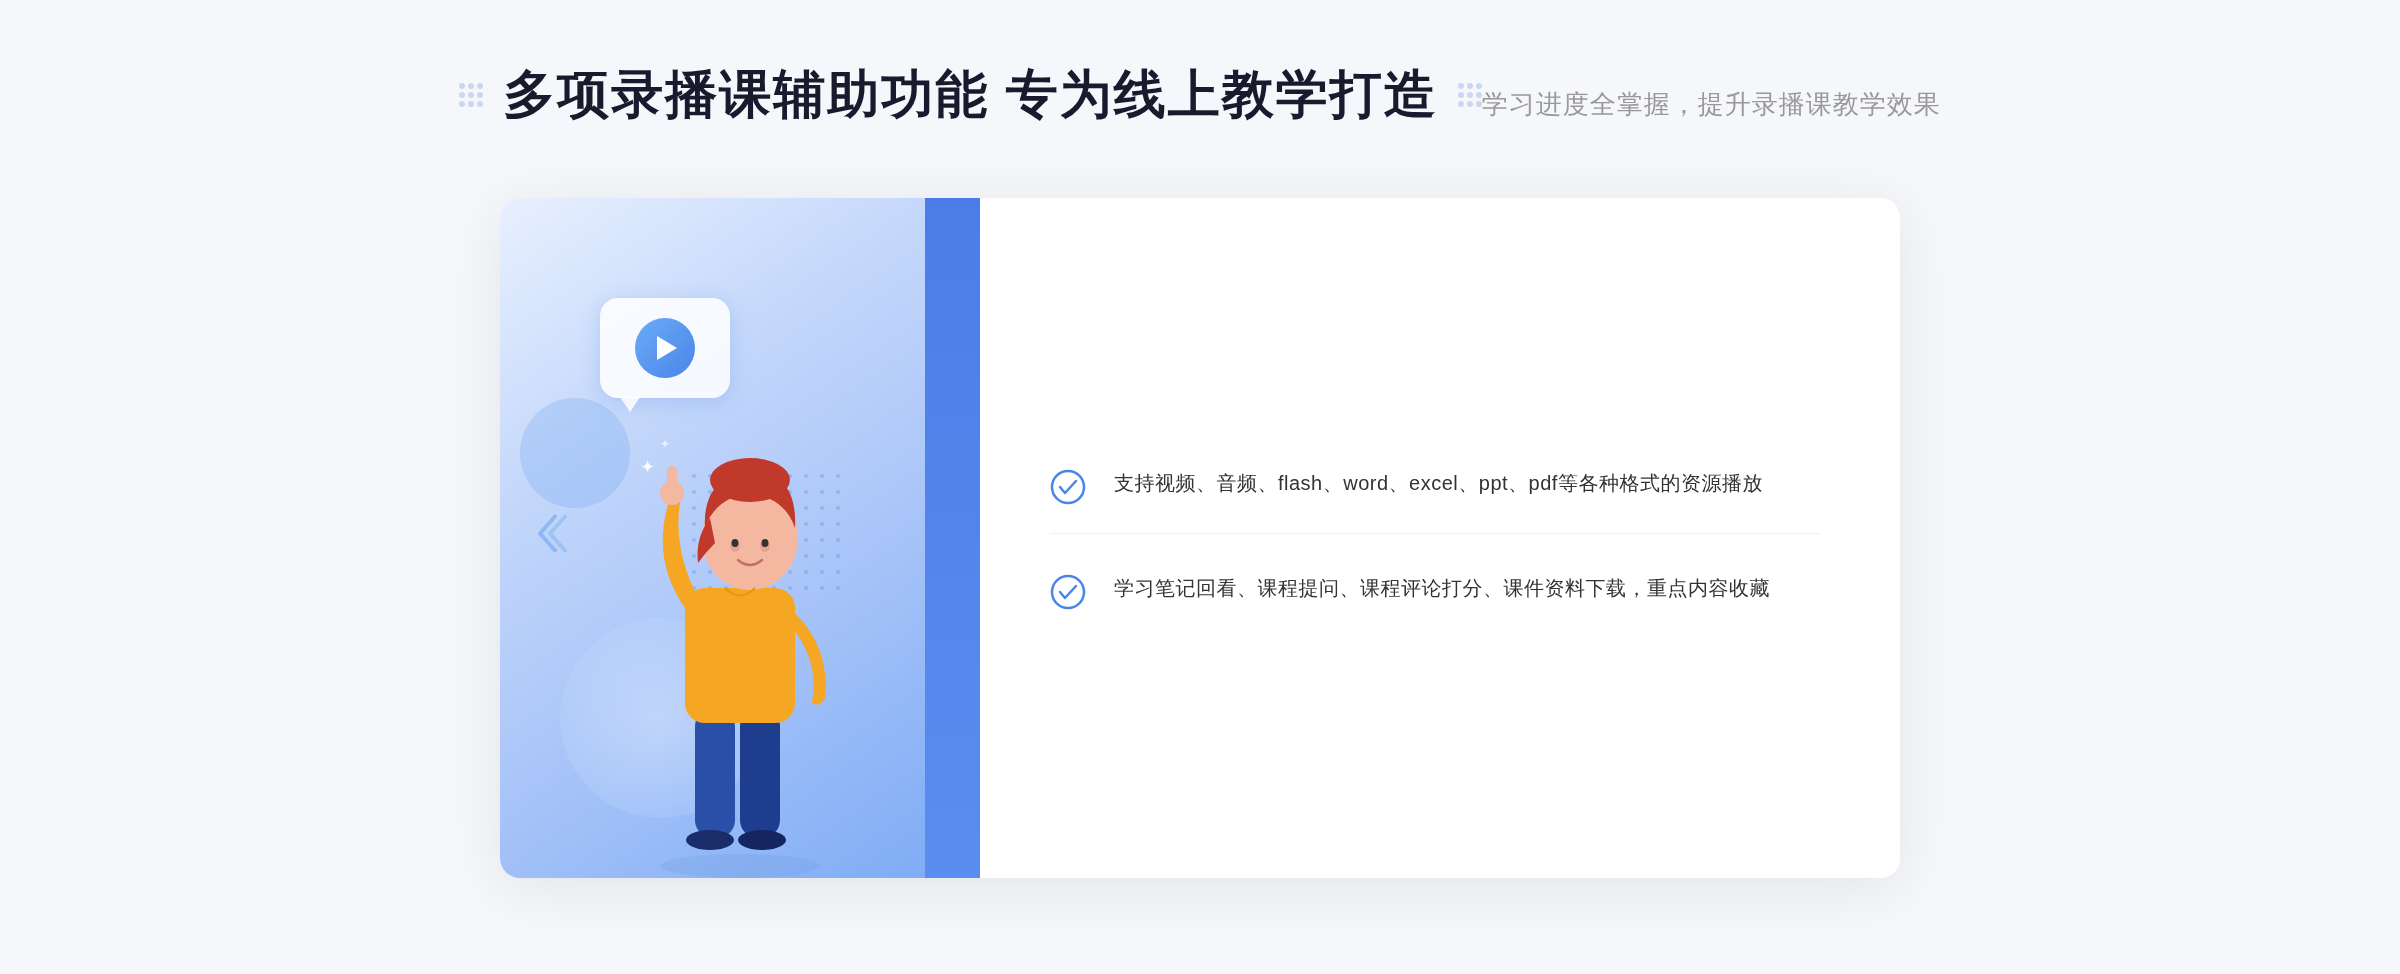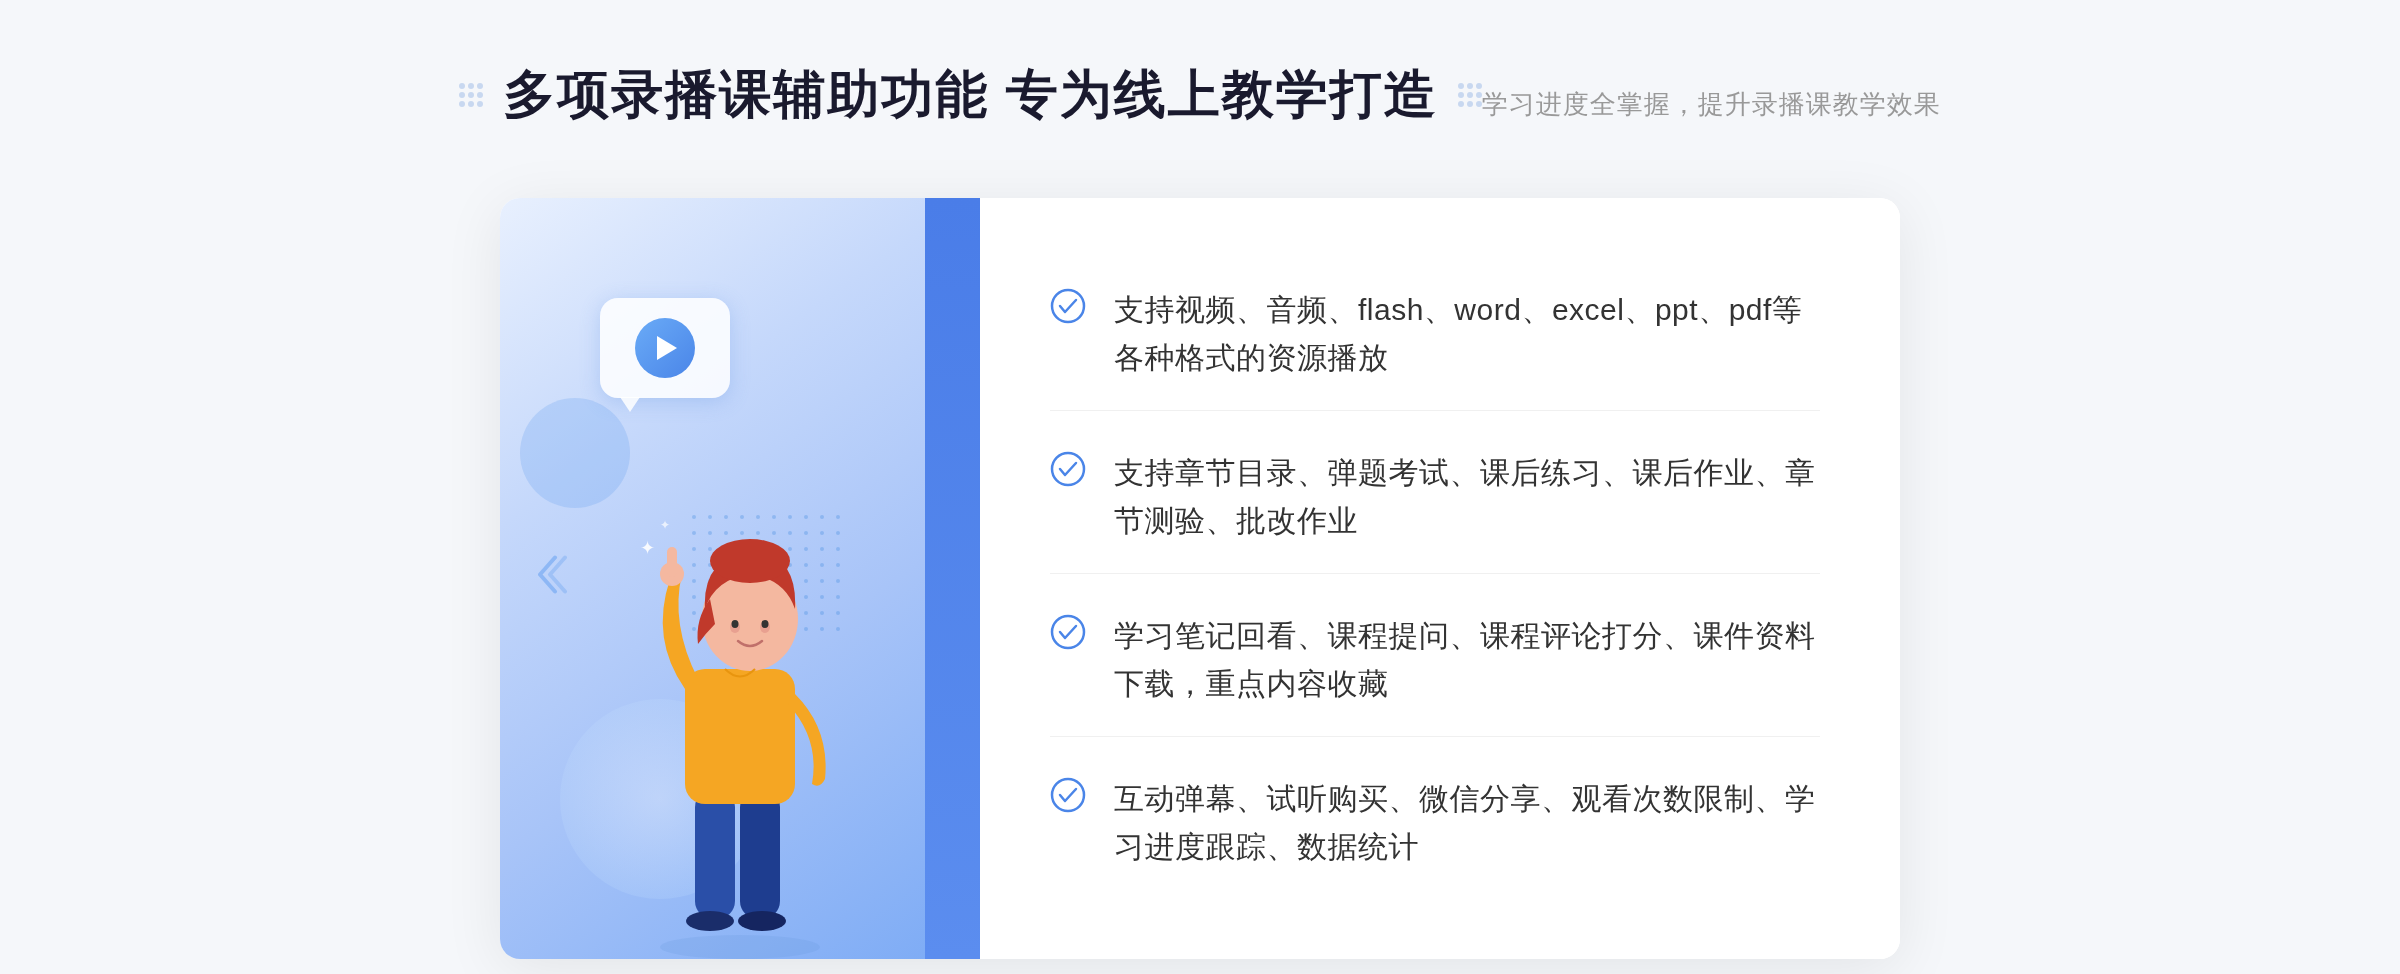--- a/index.html
+++ b/index.html
@@ -248,21 +248,21 @@
       min-width: 36px;
       margin-top: 2px;
     }
 
     .check-icon svg {
       width: 36px;
       height: 36px;
     }
 
     .feature-text {
-      font-size: 30px;
+      font-size: 20px;
       color: #333;
       line-height: 1.6;
       letter-spacing: 0.5px;
     }
   </style>
 </head>
 <body>
 
 <div class="page-container">
 
@@ -456,45 +456,27 @@
       <div class="feature-item">
         <div class="check-icon">
           <svg viewBox="0 0 36 36" fill="none" xmlns="http://www.w3.org/2000/svg">
             <circle cx="18" cy="18" r="16" stroke="#4a85e8" stroke-width="2.5" fill="none"></circle>
             <polyline points="10,18 15,24 26,12" stroke="#4a85e8" stroke-width="2.5" stroke-linecap="round" stroke-linejoin="round" fill="none"></polyline>
           </svg>
         </div>
         <p class="feature-text">支持视频、音频、flash、word、excel、ppt、pdf等各种格式的资源播放</p>
       </div>
 
+
       <div class="feature-item">
         <div class="check-icon">
           <svg viewBox="0 0 36 36" fill="none" xmlns="http://www.w3.org/2000/svg">
             <circle cx="18" cy="18" r="16" stroke="#4a85e8" stroke-width="2.5" fill="none"></circle>
             <polyline points="10,18 15,24 26,12" stroke="#4a85e8" stroke-width="2.5" stroke-linecap="round" stroke-linejoin="round" fill="none"></polyline>
           </svg>
         </div>
-        <p class="feature-text">支持章节目录、弹题考试、课后练习、课后作业、章节测验、批改作业</p>
-      </div>
-
-      <div class="feature-item">
-        <div class="check-icon">
-          <svg viewBox="0 0 36 36" fill="none" xmlns="http://www.w3.org/2000/svg">
-            <circle cx="18" cy="18" r="16" stroke="#4a85e8" stroke-width="2.5" fill="none"></circle>
-            <polyline points="10,18 15,24 26,12" stroke="#4a85e8" stroke-width="2.5" stroke-linecap="round" stroke-linejoin="round" fill="none"></polyline>
-          </svg>
-        </div>
         <p class="feature-text">学习笔记回看、课程提问、课程评论打分、课件资料下载，重点内容收藏</p>
       </div>
 
-      <div class="feature-item">
-        <div class="check-icon">
-          <svg viewBox="0 0 36 36" fill="none" xmlns="http://www.w3.org/2000/svg">
-            <circle cx="18" cy="18" r="16" stroke="#4a85e8" stroke-width="2.5" fill="none"></circle>
-            <polyline points="10,18 15,24 26,12" stroke="#4a85e8" stroke-width="2.5" stroke-linecap="round" stroke-linejoin="round" fill="none"></polyline>
-          </svg>
-        </div>
-        <p class="feature-text">互动弹幕、试听购买、微信分享、观看次数限制、学习进度跟踪、数据统计</p>
-      </div>
 
     </div>
   </div>
 </div>
 
 </body></html>

